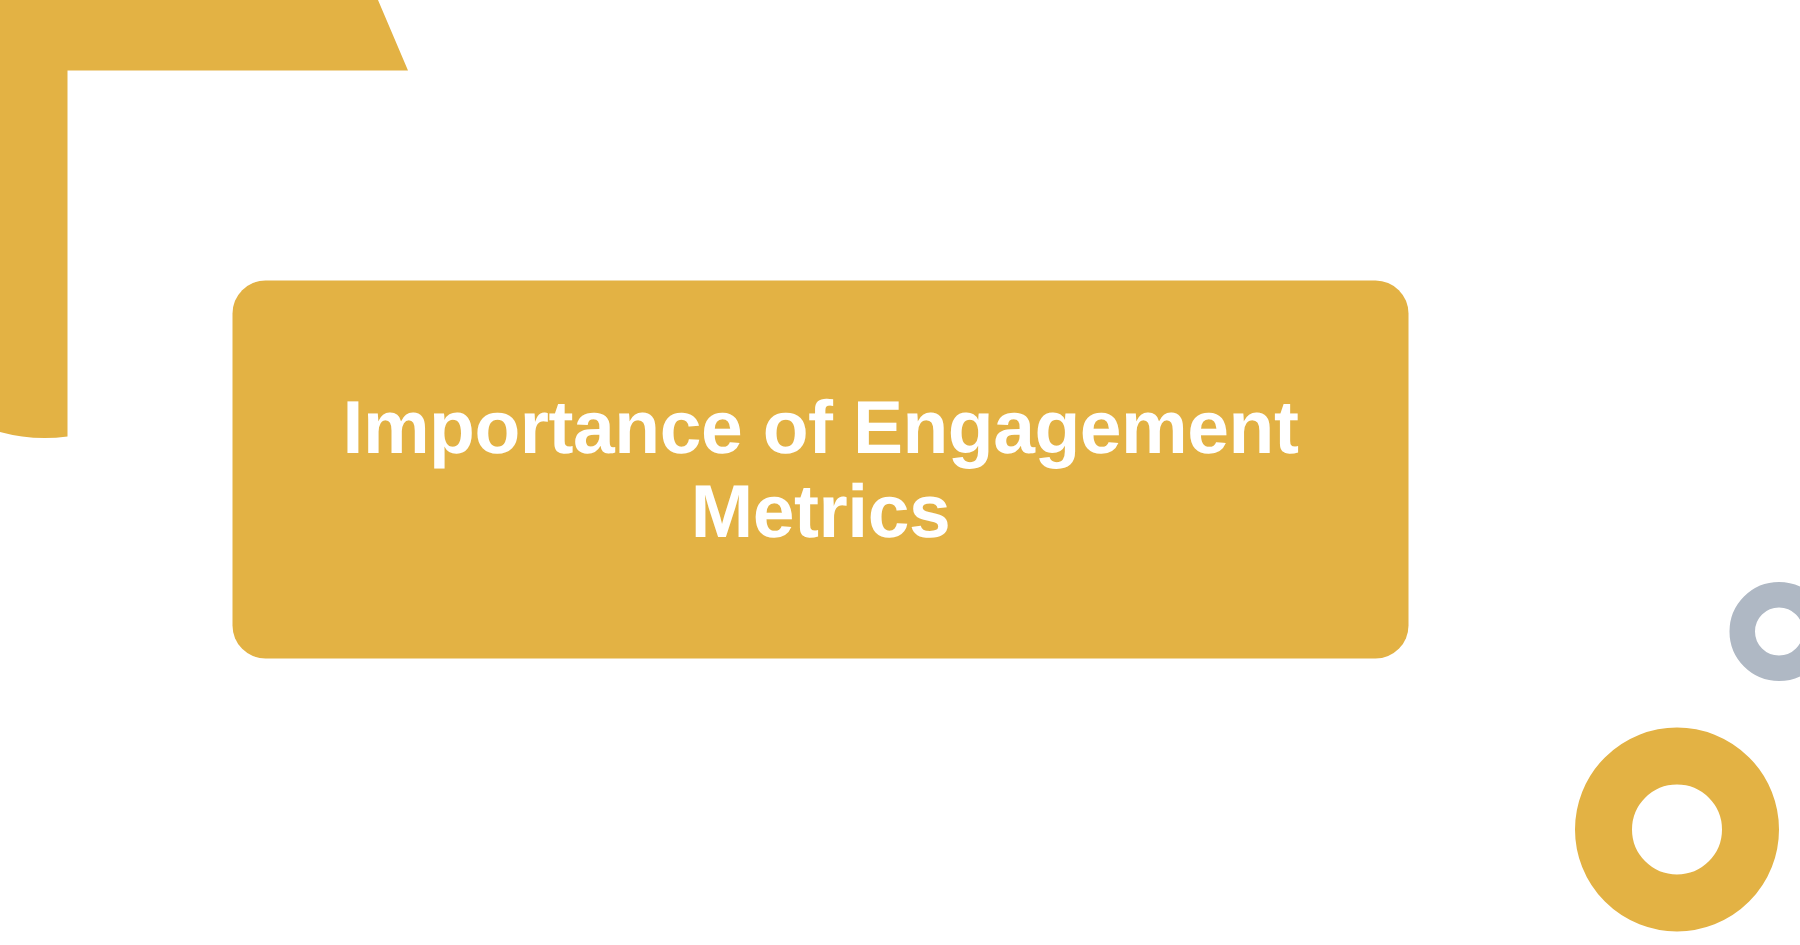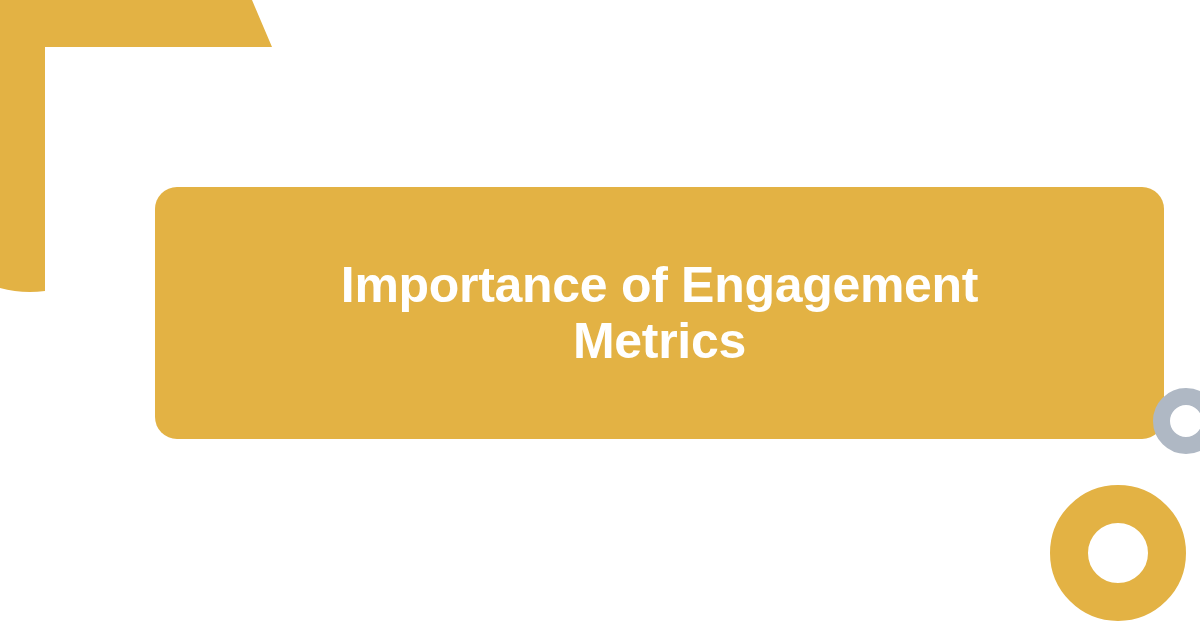--- a/index.html
+++ b/index.html
@@ -24,21 +24,21 @@
     top: 0;
     width: 290px;
     height: 300px;
     pointer-events: none;
   }
   
   .title-card {
     position: absolute;
     left: 155px;
     top: 187px;
-    width: 1009px;
+    width: 784px;
     height: 252px;
     border-radius: 22px;
     background: #E3B244;
     display: flex;
     align-items: center;
     justify-content: center;
     box-sizing: border-box;
     padding: 10px 44px;
   }
   .title-text {

